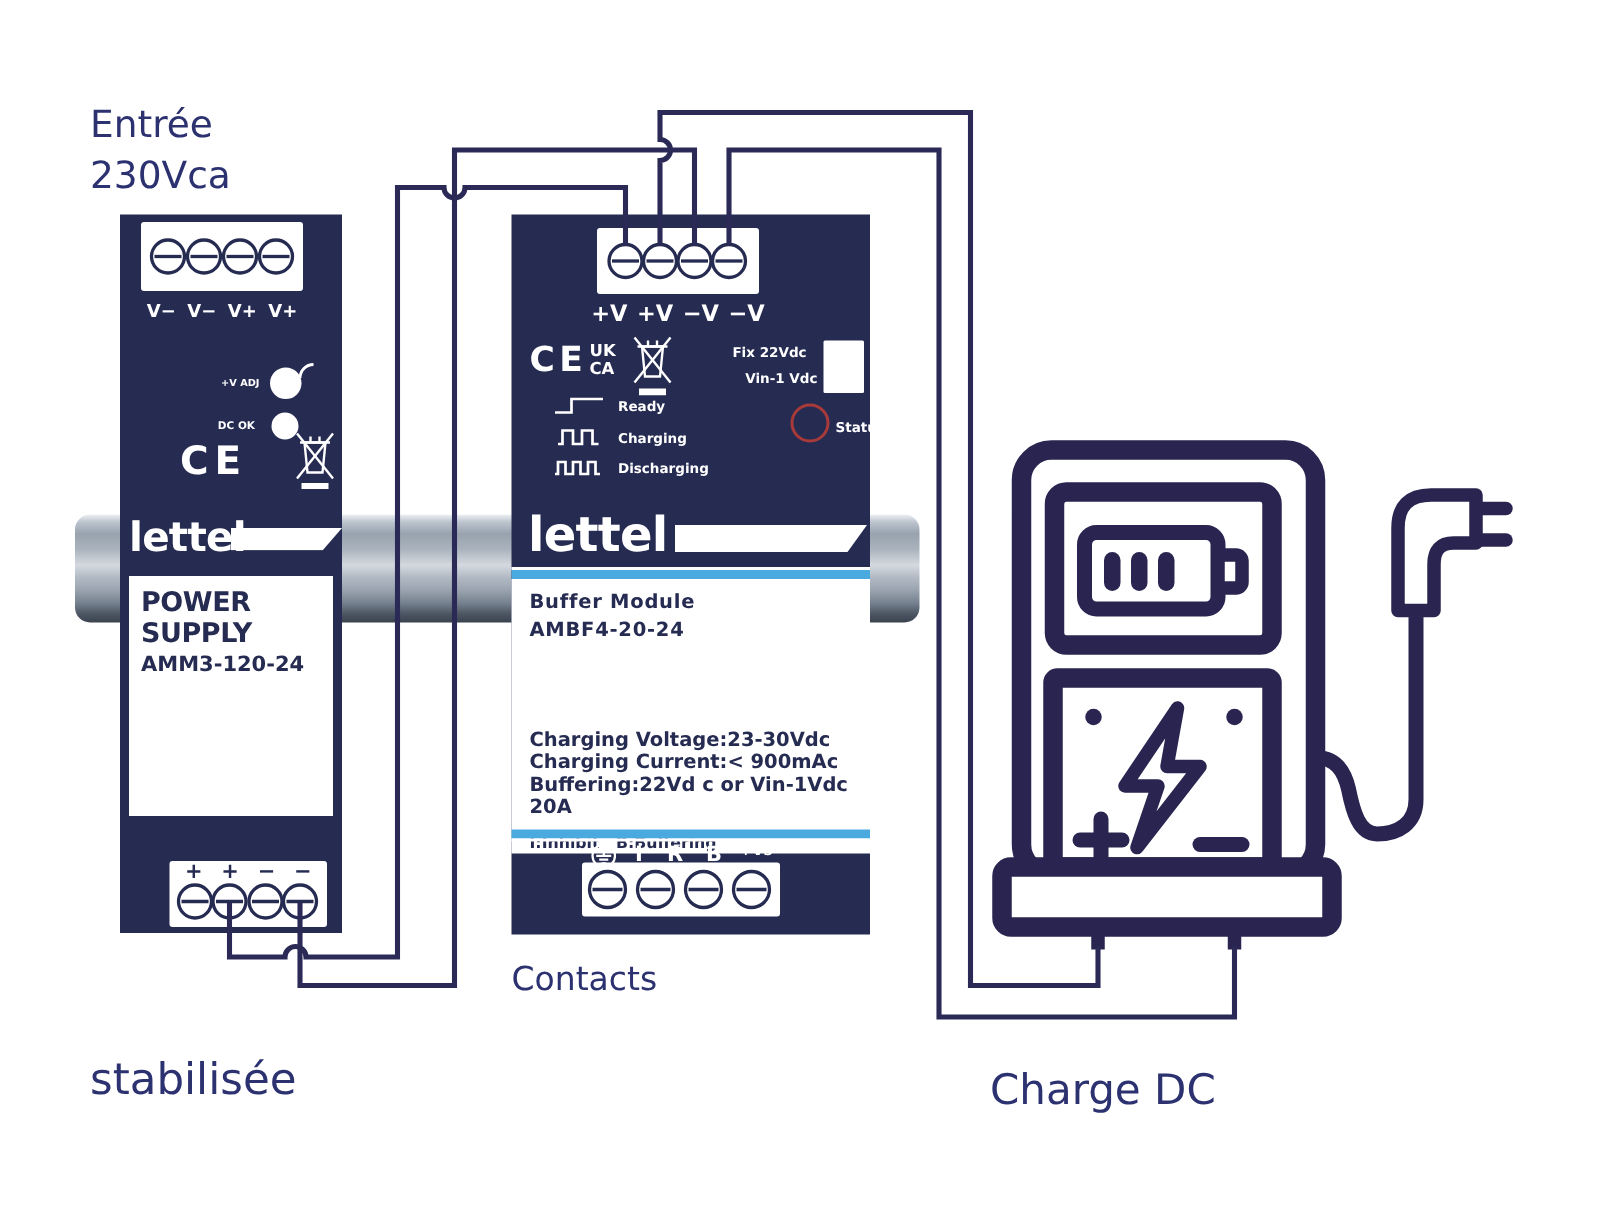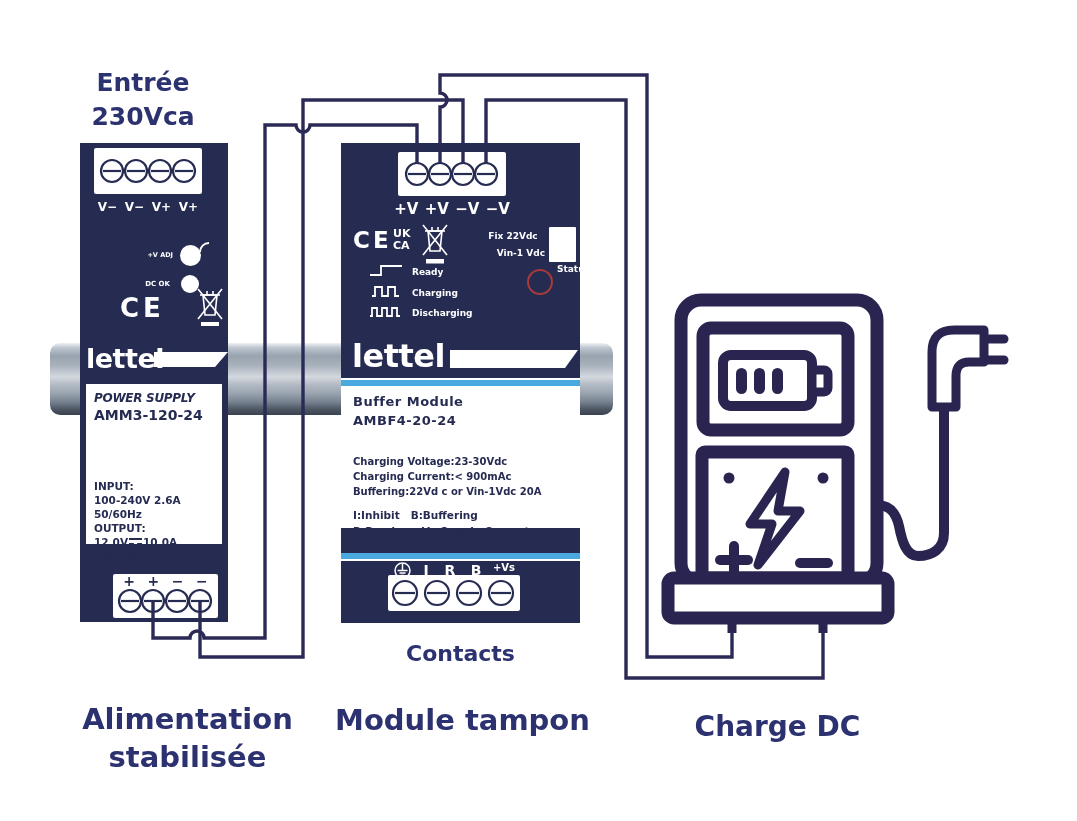--- a/index.html
+++ b/index.html
@@ -47,21 +47,21 @@
   .stripe-blue { position:absolute; left:0; width:100%; background:#4aa9de; }
   .stripe-white { position:absolute; left:0; width:100%; background:#ffffff; }
 
   .dc-sym { display:inline-block; width:13px; height:9px; position:relative; top:1px; margin:0 1px; }
   .dc-sym::before { content:""; display:block; border-top:2px solid #262b52; }
   .dc-sym::after { content:""; display:block; margin-top:2.5px; border-top:2px dashed #262b52; }
 
   .led-row { position:absolute; color:#ffffff; font-size:9px; font-weight:700; }
   .pre { white-space:pre; }
 
-  .caption { position:absolute; color:#2c3170; font-weight:700; text-align:center; z-index:4; }
+  .caption { position:absolute; color:#2c3170; font-weight:400; z-index:4; }
 
   #status-led { position:absolute; width:26px; height:26px; border:2.5px solid #a83a3a;
     border-radius:50%; }
 </style>
 </head>
 <body>
 
 <div id="canvas">
 
   <div id="din-rail" class="abs"></div>
@@ -119,28 +119,22 @@
         <line x1="2" y1="4" x2="26" y2="34"></line>
           <line x1="26" y1="4" x2="2" y2="34"></line>
       </g>
       <rect x="5" y="37" width="18" height="4" fill="#ffffff"></rect>
     </svg>
 
     <div class="brand" style="left:6px; top:200px; font-size:27px;">lettel</div>
     <div class="brand-bar" style="left:74px; top:209px; width:74px; height:15px;"></div>
 
     <div class="wlabel" style="left:6px; top:241px; width:136px; height:160px; padding:7px 0 0 8px;">
-      <div style="font-size:12px; font-weight:800; letter-spacing:-0.3px;font-style:italic;">POWER SUPPLY</div>
+      <div style="font-size:18px; font-weight:800; letter-spacing:-0.3px;">POWER SUPPLY</div>
       <div style="font-size:14px; font-weight:700; margin-top:2px;">AMM3-120-24</div>
-      <div style="margin-top:56px; font-size:10.5px; font-weight:700; line-height:14px;">
-        <div>INPUT:</div>
-        <div>100-240V 2.6A 50/60Hz</div>
-        <div>OUTPUT:</div>
-        <div><span>12.0V</span><span class="dc-sym"></span><span>10.0A 120.0W</span></div>
-      </div>
     </div>
 
     <div class="tblock" style="left:33px; top:431px; width:105px; height:44px;">
       <div class="trow navy-text" style="left:4px; top:1px; width:97px; font-size:14px; font-weight:700; line-height:13px;">
         <span>+</span>
         <span>+</span>
         <span>−</span>
         <span>−</span>
       </div>
       <svg class="screws" width="105" height="30" style="top:14px;">
@@ -226,31 +220,31 @@
       <path d="M2 13 H5 V4 H12 V13 H18 V4 H25 V13 H29" stroke="#ffffff" stroke-width="1.8" fill="none"></path>
       </svg>
 
     <div class="led-row" style="left:71px; top:165px;">
       <span>Discharging</span></div>
     <svg class="abs" style="left:27px; top:160px;" width="36" height="16">
       <path d="M2 13 H4 V5 H9 V13 H14 V5 H19 V13 H24 V5 H29 V13 H32" stroke="#ffffff" stroke-width="1.8" fill="none"></path>
       </svg>
 
     <div id="status-led" style="left:186px; top:126px;"></div>
-    <div class="abs white-text" style="left:216px; top:121px; font-size:9px; font-weight:700;">Status</div>
+    <div class="abs white-text" style="left:216px; top:138px; font-size:9px; font-weight:700;">Status</div>
 
     <div class="brand" style="left:11px; top:194px; font-size:32px;">lettel</div>
     <div class="brand-bar" style="left:109px; top:207px; width:128px; height:18px;"></div>
 
     <div class="stripe-white" style="top:235px; height:2px;"></div>
     <div class="stripe-blue" style="top:237px; height:6px;"></div>
-    <div class="wlabel" style="left:0; top:243px; width:100%; height:142px; padding:8px 0 0 12px;">
+    <div class="wlabel" style="left:0; top:243px; width:100%; height:183px; padding:8px 0 0 12px;">
       <div style="font-size:13px; font-weight:800; letter-spacing:0.5px;">Buffer Module</div>
       <div style="font-size:13px; font-weight:800; letter-spacing:0.5px; margin-top:4px;">AMBF4-20-24</div>
-      <div style="margin-top:26px; font-size:10px; font-weight:600; line-height:15px;">
+      <div style="margin-top:58px; font-size:13px; font-weight:600; line-height:15px;">
         <div>Charging Voltage:23-30Vdc</div>
         <div>Charging Current:&lt; 900mAc</div>
         <div>Buffering:22Vd c or Vin-1Vdc 20A</div>
       </div>
       <div style="margin-top:8px; font-size:10.5px; font-weight:700; line-height:16px;">
         <div class="pre">I:Inhibit   B:Buffering</div>
         <div class="pre">R:Ready   +Vs:Supply Current</div>
       </div>
     </div>
     <div class="stripe-blue" style="top:410px; height:6px;"></div>
@@ -336,19 +330,17 @@
   </svg>
 
   <svg id="wires" class="abs" width="1077" height="821">
     <path d="M 153 602 V 638 H 190 A 7 7 0 0 1 204 638 H 265 V 125 H 296 A 7 7 0 0 0 310 125 H 417 V 164"></path>
     <path d="M 200 602 V 657 H 303 V 100 H 463 V 164"></path>
     <path d="M 440 164 V 107 A 7 7 0 0 0 440 93 V 75 H 647 V 657 H 732 V 631"></path>
     <path d="M 486 164 V 100 H 626 V 678 H 823 V 631"></path>
   </svg>
 
   <div class="caption" style="left:60px; top:700px; width:255px; font-size:29px; line-height:38px;">
-    <div>Alimentation</div>
     <div>stabilisée</div>
   </div>
-  <div class="caption" style="left:335px; top:703px; width:255px; font-size:29px;">Module tampon</div>
   <div class="caption" style="left:660px; top:710px; width:235px; font-size:28px;">Charge DC</div>
 
 </div>
 
 </body></html>

